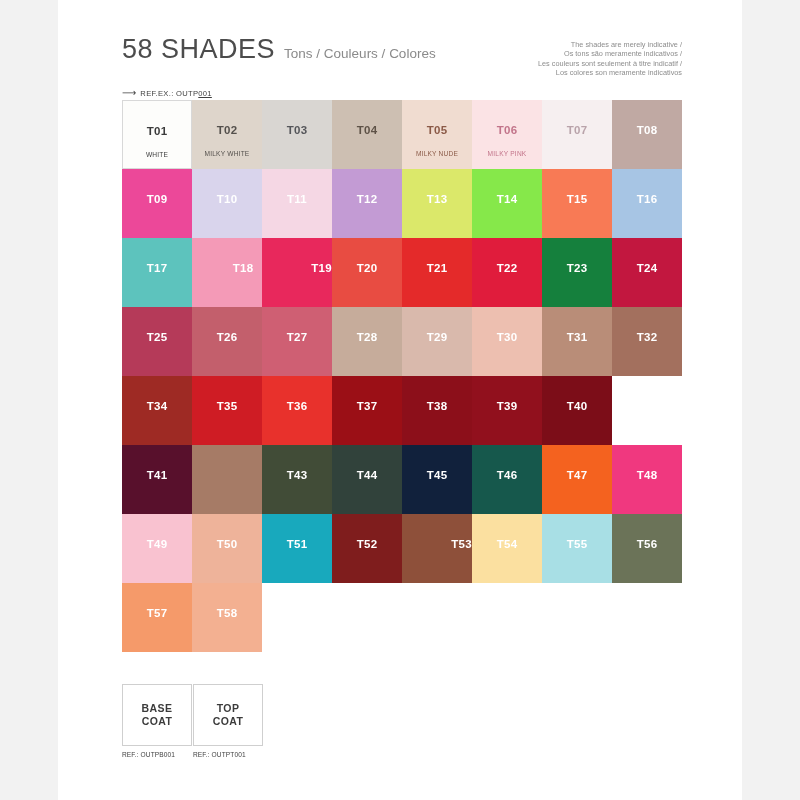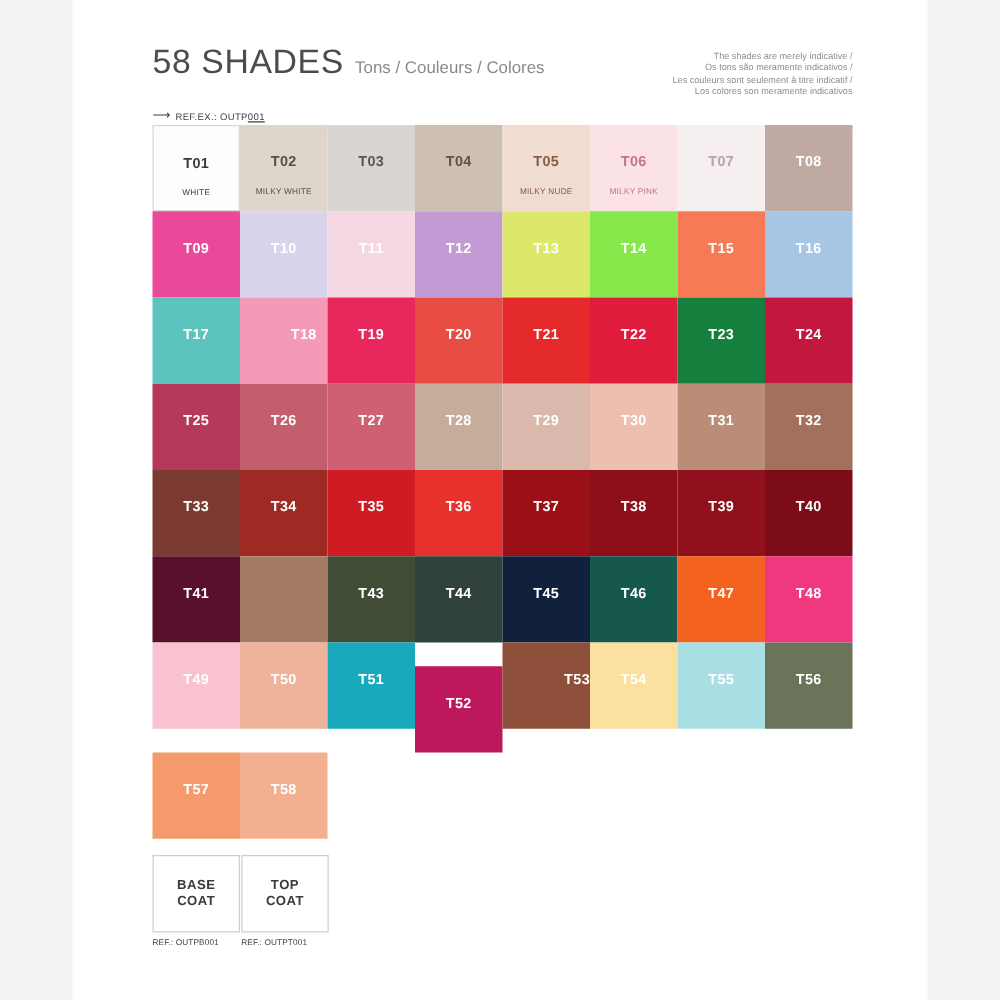--- a/index.html
+++ b/index.html
@@ -255,21 +255,21 @@
         </div>
       </div>
       <div class="row">
         <div class="swatch" style="background: rgb(93, 195, 189);">
           <div class="code" style="color: rgb(255, 255, 255);">T17</div>
         </div>
         <div class="swatch" style="background: rgb(244, 154, 183);">
           <div class="code" style="color: rgb(255, 255, 255); margin-left: 32px;">T18</div>
         </div>
         <div class="swatch" style="background: rgb(232, 40, 92);">
-          <div class="code" style="color: rgb(255, 255, 255);">T19</div>
+          <div class="code" style="color: rgb(255, 255, 255); text-align: right;">T19</div>
         </div>
         <div class="swatch" style="background: rgb(232, 76, 66);">
           <div class="code" style="color: rgb(255, 255, 255);">T20</div>
         </div>
         <div class="swatch" style="background: rgb(228, 42, 42);">
           <div class="code" style="color: rgb(255, 255, 255);">T21</div>
         </div>
         <div class="swatch" style="background: rgb(224, 28, 60);">
           <div class="code" style="color: rgb(255, 255, 255);">T22</div>
         </div>
@@ -300,23 +300,20 @@
           <div class="code" style="color: rgb(255, 255, 255);">T30</div>
         </div>
         <div class="swatch" style="background: rgb(185, 141, 120);">
           <div class="code" style="color: rgb(255, 255, 255);">T31</div>
         </div>
         <div class="swatch" style="background: rgb(163, 112, 94);">
           <div class="code" style="color: rgb(255, 255, 255);">T32</div>
         </div>
       </div>
       <div class="row">
-        <div class="swatch" style="background: rgb(123, 58, 50);">
-          <div class="code" style="color: rgb(255, 255, 255);">T33</div>
-        </div>
         <div class="swatch" style="background: rgb(158, 42, 36);">
           <div class="code" style="color: rgb(255, 255, 255);">T34</div>
         </div>
         <div class="swatch" style="background: rgb(207, 28, 36);">
           <div class="code" style="color: rgb(255, 255, 255);">T35</div>
         </div>
         <div class="swatch" style="background: rgb(232, 49, 44);">
           <div class="code" style="color: rgb(255, 255, 255);">T36</div>
         </div>
         <div class="swatch" style="background: rgb(155, 15, 22);">
@@ -361,21 +358,21 @@
       <div class="row">
         <div class="swatch" style="background: rgb(249, 194, 208);">
           <div class="code" style="color: rgb(255, 255, 255);">T49</div>
         </div>
         <div class="swatch" style="background: rgb(238, 179, 154);">
           <div class="code" style="color: rgb(255, 255, 255);">T50</div>
         </div>
         <div class="swatch" style="background: rgb(24, 169, 189);">
           <div class="code" style="color: rgb(255, 255, 255);">T51</div>
         </div>
-        <div class="swatch" style="background: #be185d; margin-top: 19px;">
+        <div class="swatch" style="background: #7f1d1d;">
           <div class="code" style="color: rgb(255, 255, 255);">T52</div>
         </div>
         <div class="swatch" style="background: rgb(142, 80, 58);">
           <div class="code" style="color: rgb(255, 255, 255); text-align: right;">T53</div>
         </div>
         <div class="swatch" style="background: rgb(251, 224, 160);">
           <div class="code" style="color: rgb(255, 255, 255);">T54</div>
         </div>
         <div class="swatch" style="background: rgb(168, 223, 229);">
           <div class="code" style="color: rgb(255, 255, 255);">T55</div>

